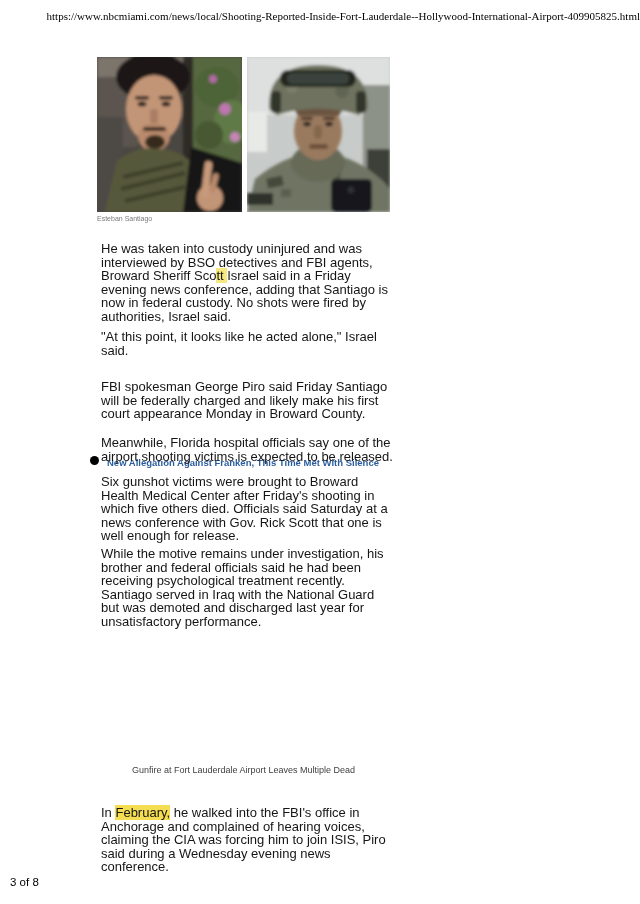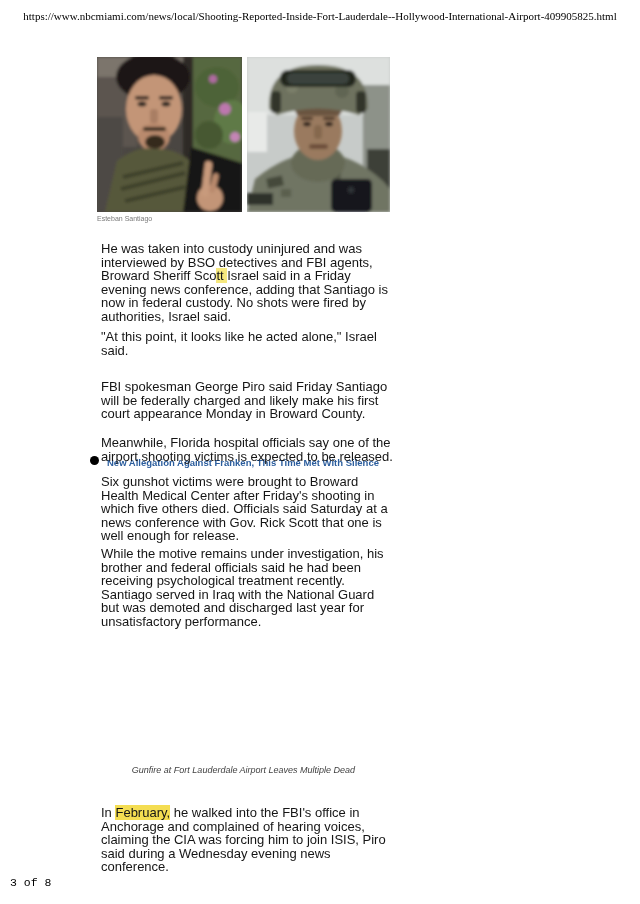--- a/index.html
+++ b/index.html
@@ -10,21 +10,21 @@
     background: #ffffff;
     overflow: hidden;
     font-family: "Liberation Sans", sans-serif;
     color: #151515;
   }
   .url-header {
     position: absolute;
     top: 10px;
     left: 0;
     width: 640px;
-    text-align: center;
+    text-align: right;
     font-family: "Liberation Serif", serif;
     font-size: 11px;
     color: #000;
     white-space: nowrap;
   }
   .photos {
     position: absolute;
     left: 97px;
     top: 57px;
     width: 293px;
@@ -79,36 +79,35 @@
     cursor: pointer;
   }
   .video-caption {
     position: absolute;
     left: 97px;
     top: 765px;
     width: 293px;
     text-align: center;
     font-size: 9px;
     color: #3f3f3f;
-    font-style: italic;
   }
   .photo-credit {
     position: absolute;
     left: 97px;
     top: 789px;
     width: 293px;
     text-align: right;
     font-size: 9px;
     color: #565656;
   }
   .page-footer {
     position: absolute;
     left: 10px;
     top: 876px;
-    font-family: Liberation Mono, monospace;
+    font-family: Liberation Sans, sans-serif;
     font-size: 11.5px;
     color: #000;
   }
 </style>
 </head>
 <body>
 
 <div class="page">
 
   <div class="url-header">https://www.nbcmiami.com/news/local/Shooting-Reported-Inside-Fort-Lauderdale--Hollywood-International-Airport-409905825.html</div>

